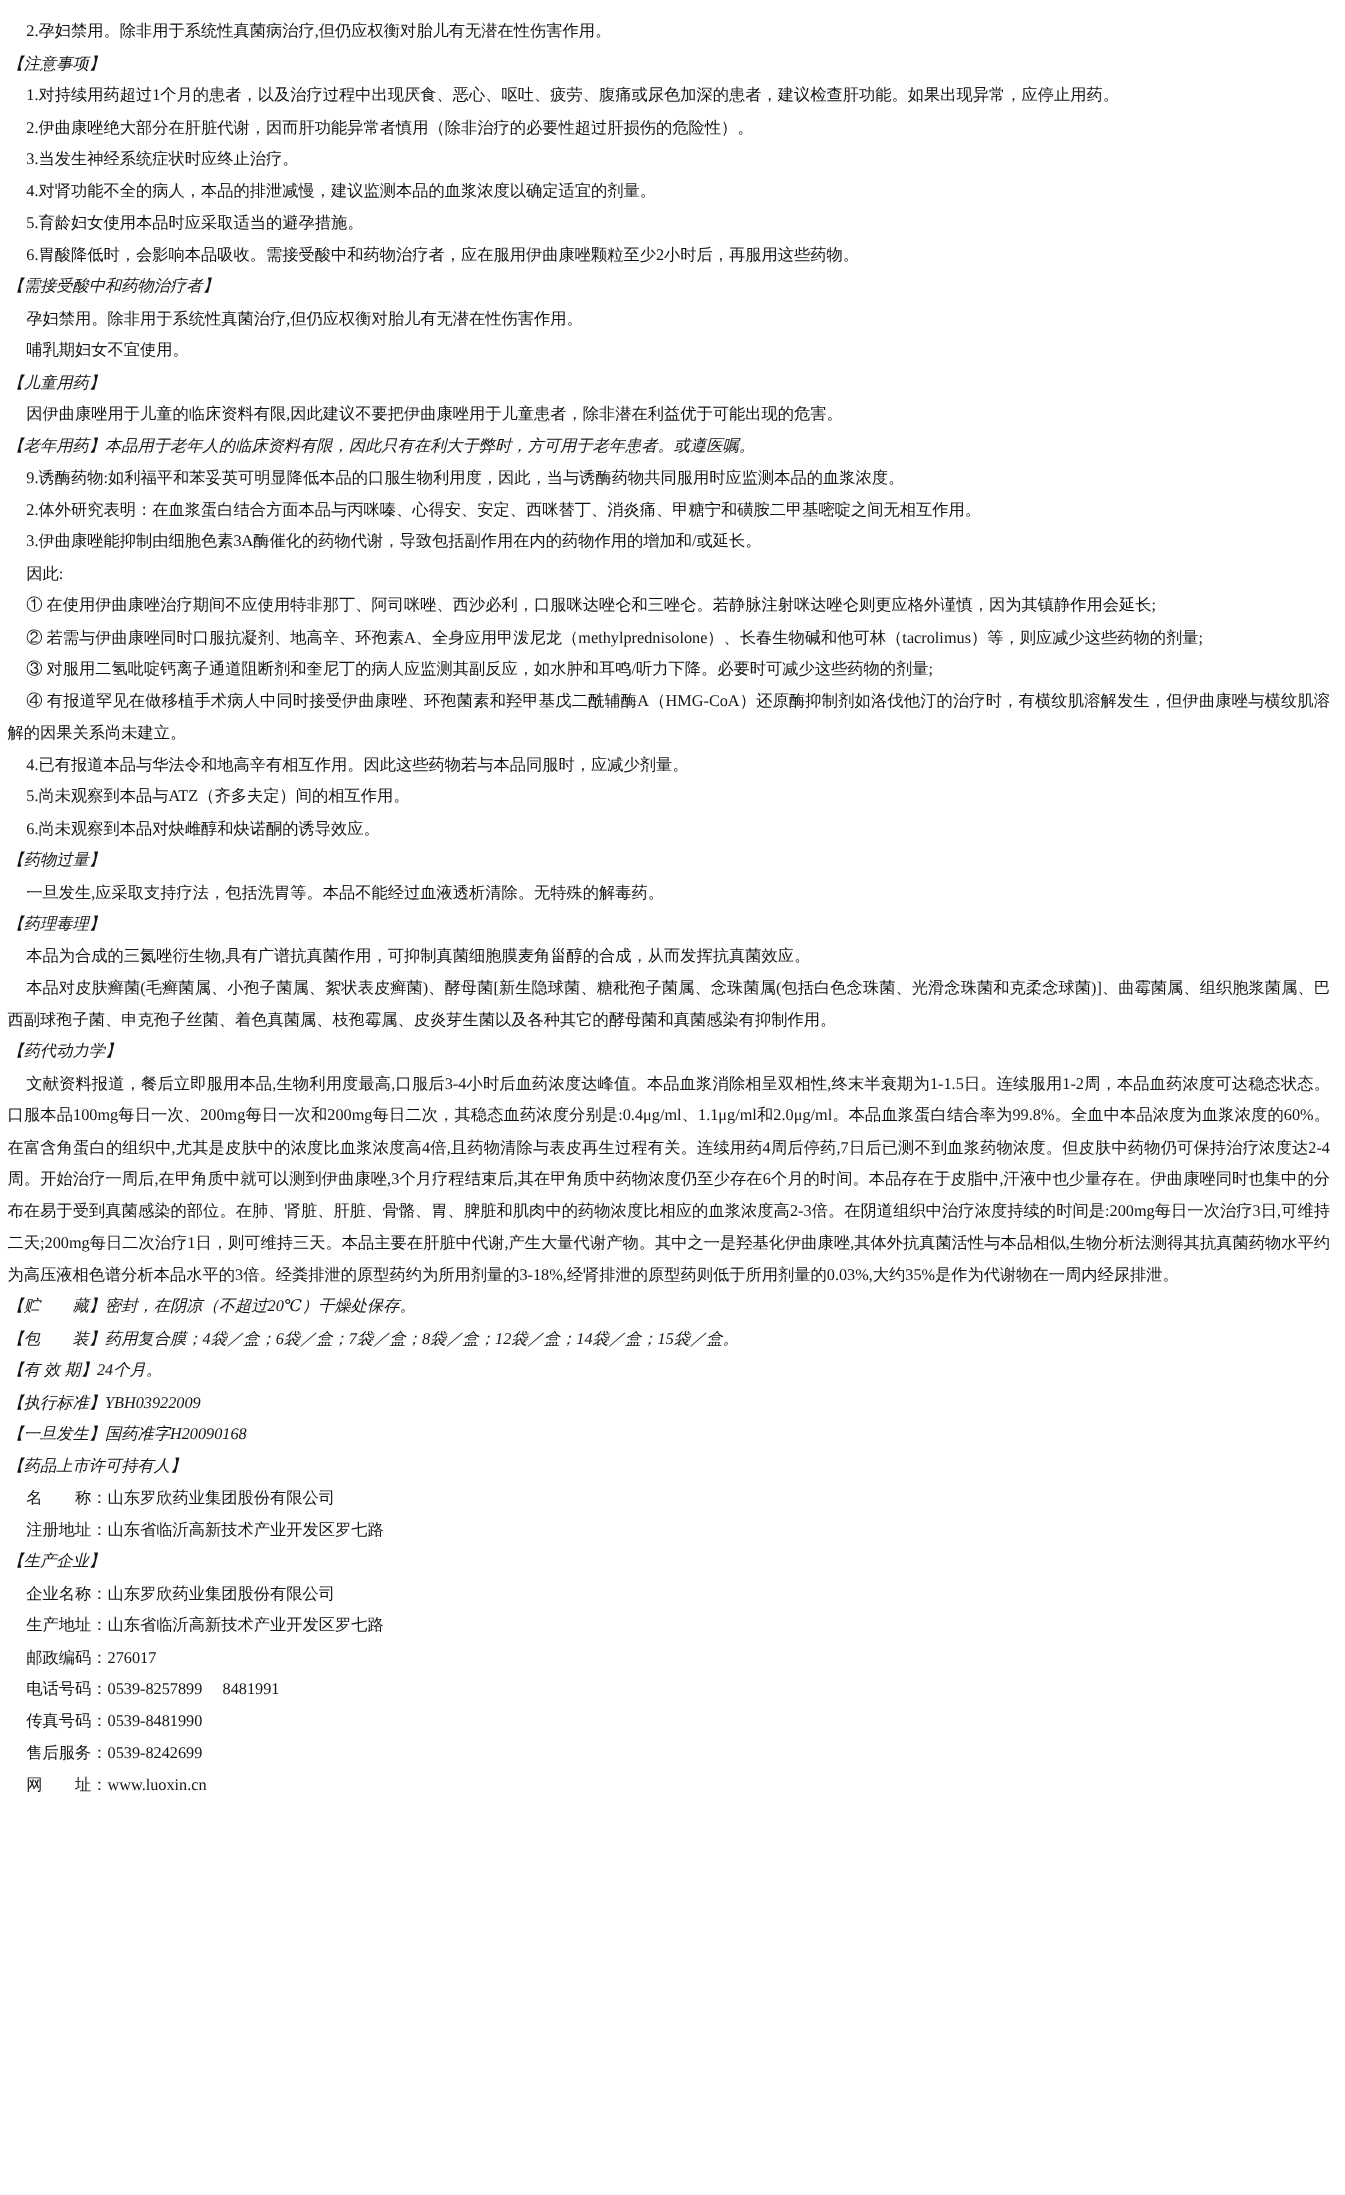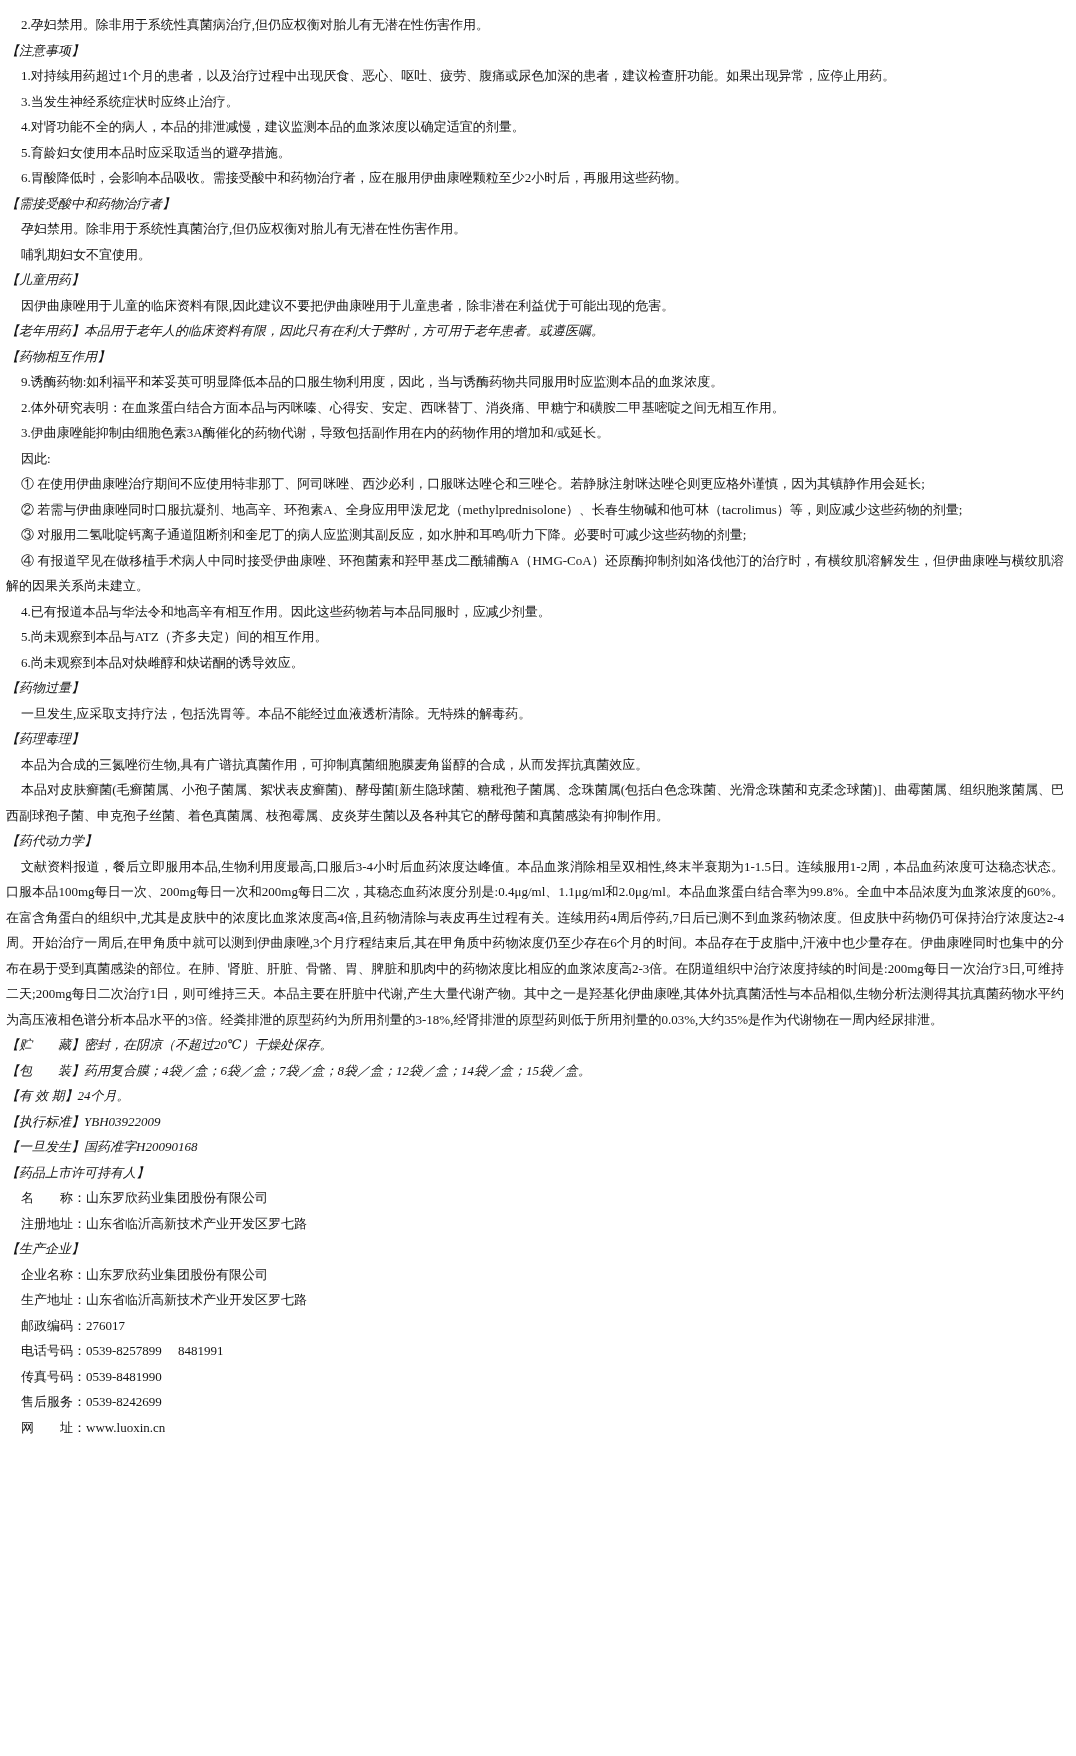--- a/index.html
+++ b/index.html
@@ -27,31 +27,31 @@
 </style>
 </head>
 <body>
 
 <div class="page" style="background: rgb(255, 255, 255); color: rgb(20, 20, 20);">
   <div>
 
   <p class="para body">2.孕妇禁用。除非用于系统性真菌病治疗,但仍应权衡对胎儿有无潜在性伤害作用。</p>
       <p class="para heading">【注意事项】</p>
       <p class="para body">1.对持续用药超过1个月的患者，以及治疗过程中出现厌食、恶心、呕吐、疲劳、腹痛或尿色加深的患者，建议检查肝功能。如果出现异常，应停止用药。</p>
+      <p class="para body">2.伊曲康唑绝大部分在肝脏代谢，因而肝功能异常者慎用（除非治疗的必要性超过肝损伤的危险性）。</p>
       <p class="para body">3.当发生神经系统症状时应终止治疗。</p>
       <p class="para body">4.对肾功能不全的病人，本品的排泄减慢，建议监测本品的血浆浓度以确定适宜的剂量。</p>
       <p class="para body">5.育龄妇女使用本品时应采取适当的避孕措施。</p>
       <p class="para body">6.胃酸降低时，会影响本品吸收。需接受酸中和药物治疗者，应在服用伊曲康唑颗粒至少2小时后，再服用这些药物。</p>
       <p class="para heading">【需接受酸中和药物治疗者】</p>
       <p class="para body">孕妇禁用。除非用于系统性真菌治疗,但仍应权衡对胎儿有无潜在性伤害作用。</p>
       <p class="para body">哺乳期妇女不宜使用。</p>
       <p class="para heading">【儿童用药】</p>
       <p class="para body">因伊曲康唑用于儿童的临床资料有限,因此建议不要把伊曲康唑用于儿童患者，除非潜在利益优于可能出现的危害。</p>
       <p class="para labeled">【老年用药】本品用于老年人的临床资料有限，因此只有在利大于弊时，方可用于老年患者。或遵医嘱。</p>
-      <p class="para heading">【药物相互作用】</p>
       <p class="para body">9.诱酶药物:如利福平和苯妥英可明显降低本品的口服生物利用度，因此，当与诱酶药物共同服用时应监测本品的血浆浓度。</p>
       <p class="para body">2.体外研究表明：在血浆蛋白结合方面本品与丙咪嗪、心得安、安定、西咪替丁、消炎痛、甲糖宁和磺胺二甲基嘧啶之间无相互作用。</p>
       <p class="para body">3.伊曲康唑能抑制由细胞色素3A酶催化的药物代谢，导致包括副作用在内的药物作用的增加和/或延长。</p>
       <p class="para body">因此:</p>
       <p class="para body">① 在使用伊曲康唑治疗期间不应使用特非那丁、阿司咪唑、西沙必利，口服咪达唑仑和三唑仑。若静脉注射咪达唑仑则更应格外谨慎，因为其镇静作用会延长;</p>
       <p class="para body">② 若需与伊曲康唑同时口服抗凝剂、地高辛、环孢素A、全身应用甲泼尼龙（methylprednisolone）、长春生物碱和他可林（tacrolimus）等，则应减少这些药物的剂量;</p>
       <p class="para body">③ 对服用二氢吡啶钙离子通道阻断剂和奎尼丁的病人应监测其副反应，如水肿和耳鸣/听力下降。必要时可减少这些药物的剂量;</p>
       <p class="para body">④ 有报道罕见在做移植手术病人中同时接受伊曲康唑、环孢菌素和羟甲基戊二酰辅酶A（HMG-CoA）还原酶抑制剂如洛伐他汀的治疗时，有横纹肌溶解发生，但伊曲康唑与横纹肌溶解的因果关系尚未建立。</p>
       <p class="para body">4.已有报道本品与华法令和地高辛有相互作用。因此这些药物若与本品同服时，应减少剂量。</p>
       <p class="para body">5.尚未观察到本品与ATZ（齐多夫定）间的相互作用。</p>

